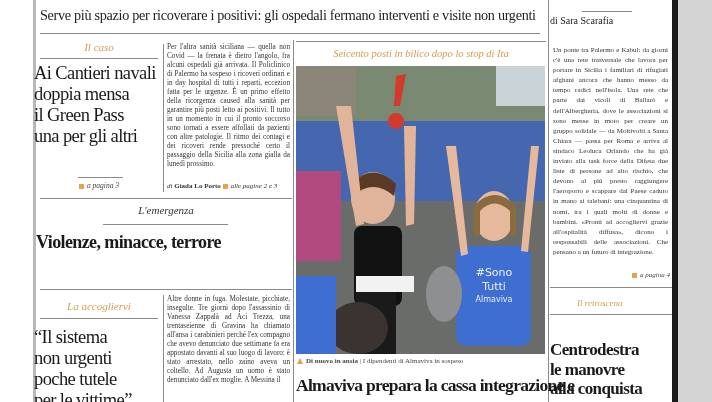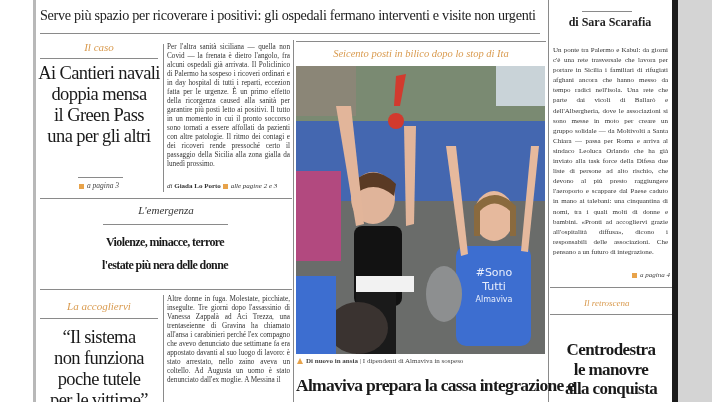--- a/index.html
+++ b/index.html
@@ -12,21 +12,21 @@
 
   
   .strap { position: absolute; left: 40px; top: 7px; width: 500px; font-size: 14.2px; letter-spacing: -0.3px; white-space: nowrap; color: #222; }
   .vrule { position: absolute; width: 1px; background: #8a8a8a; }
   .hrule { position: absolute; height: 1px; background: #8a8a8a; }
 
   
   .kicker { position: absolute; font-style: italic; font-size: 11px; text-align: center; color: #d99a4e; }
   .kicker.dark { color: #333; }
 
-  .headline { position: absolute; text-align: center; font-size: 18.5px; line-height: 21px; letter-spacing: -0.6px; color: #1a1a1a; }
+  .headline { position: absolute; font-size: 18.5px; line-height: 21px; letter-spacing: -0.6px; color: #1a1a1a; }
   .headline.bold { font-weight: bold; }
 
   .body-text { position: absolute; font-size: 7.2px; line-height: 9px; text-align: justify; color: #333; overflow: hidden; }
   .page-ref { position: absolute; font-size: 7.5px; font-style: italic; color: #444; text-align: center; }
   .bullet { display: inline-block; width: 5px; height: 5px; background: #e8a34a; margin-right: 3px; vertical-align: middle; }
 
   .byline { font-style: italic; }
 
   
   .photo { position: absolute; left: 296px; top: 66px; width: 249px; height: 288px; overflow: hidden;
@@ -68,30 +68,29 @@
 
 <div class="body-text" style="left:167px; top:43px; width:123px; height:138px;">Per l'altra sanità siciliana — quella non Covid — la frenata è dietro l'angolo, fra alcuni ospedali già arrivata. Il Policlinico di Palermo ha sospeso i ricoveri ordinari e in day hospital di tutti i reparti, eccezion fatta per le urgenze. È un primo effetto della ricorgenza caused alla sanità per garantire più posti letto ai positivi. Il tutto in un momento in cui il pronto soccorso sono tornati a essere affollati da pazienti con altre patologie. Il ritmo dei contagi e dei ricoveri rende pressoché certo il passaggio della Sicilia alla zona gialla da lunedì prossimo.</div>
 <div class="body-text" style="left:167px; top:182px; width:123px; height:11px; font-size:7px; white-space:nowrap;">
   <span class="byline">di</span>
   <b>Giada Lo Porto</b>
   <span class="bullet"></span><i>alle pagine 2 e 3</i>
 </div>
 
 <div class="kicker dark" style="left:40px; top:204px; width:252px;">L'emergenza</div>
 <div class="hrule" style="left:103px; top:224px; width:125px;"></div>
-<div class="headline bold" style="left:36px; top:231px; width:258px; font-size:12px; line-height:23px;">
+<div class="headline bold" style="left:36px; top:231px; width:258px; font-size:18px; line-height:23px;">
   <div>Violenze, minacce, terrore</div>
-  <div>l'estate più nera delle donne</div>
 </div>
 
 <div class="kicker" style="left:40px; top:300px; width:118px;">La accogliervi</div>
 <div class="hrule" style="left:40px; top:318px; width:118px;"></div>
 <div class="headline" style="left:34px; top:327px; width:130px; line-height:21px;">
   <div>“Il sistema</div>
-  <div>non funziona</div>
+  <div>non urgenti</div>
   <div>poche tutele</div>
   <div>per le vittime”</div>
 </div>
 <div class="body-text" style="left:167px; top:295px; width:123px; height:107px;">Altre donne in fuga. Molestate, picchiate, insegulte. Tre giorni dopo l'assassinio di Vanessa Zappalà ad Aci Trezza, una trentaseienne di Gravina ha chiamato all'ansa i carabinieri perché l'ex compagno che avevo denunciato due settimane fa era appostato davanti al suo luogo di lavoro: è stato arrestato, nello zaino aveva un coltello. Ad Augusta un uomo è stato denunciato dall'ex moglie. A Messina il</div>
 
 <div class="kicker" style="left:296px; top:48px; width:250px; font-size:10.5px;">Seicento posti in bilico dopo lo stop di Ita</div>
 <div class="photo">
   <svg width="249" height="288" viewBox="0 0 249 288">
     <rect x="0" y="0" width="249" height="60" fill="#7a8a72"></rect>
     <rect x="200" y="0" width="49" height="40" fill="#c9d3d8"></rect>
@@ -126,25 +125,25 @@
     <ellipse cx="62" cy="262" rx="30" ry="26" fill="#3a3330"></ellipse>
     <rect x="0" y="210" width="40" height="78" fill="#3d6ed0"></rect>
   </svg>
 </div>
 <div class="caption">
   <span class="tri"></span><b>Di nuovo in ansia</b> | <span>I dipendenti di Almaviva in sospeso</span>
 </div>
 <div class="headline bold" style="left:296px; top:375px; width:252px; font-size:17.5px; letter-spacing:-0.7px; white-space:nowrap;">Almaviva prepara la cassa integrazione e</div>
 
 <div class="hrule" style="left:582px; top:11px; width:50px;"></div>
-<div style="position:absolute; left:550px; top:15px; width:120px; text-align:center; font-size:12px; font-weight:bold; color:#222;">di Sara Scarafia</div>
+<div style="position:absolute; left:550px; top:15px; width:120px; font-size:10px; font-weight:normal; color:#222;">di Sara Scarafia</div>
 <div class="body-text" style="left:553px; top:45px; width:115px; height:226px; font-size:7px; line-height:10.1px;">Un ponte tra Palermo e Kabul: da giorni c'è una rete trasversale che lavora per portare in Sicilia i familiari di rifugiati afghani ancora che hanno messo da tempo radici nell'isola. Una rete che parte dai vicoli di Ballarò e dell'Albergheria, dove le associazioni si sono messe in moto per creare un gruppo solidale — da Moltivolti a Santa Chiara — passa per Roma e arriva al sindaco Leoluca Orlando che ha già inviato alla task force della Difesa due liste di persone ad alto rischio, che devono al più presto raggiungere l'aeroporto e scappare dal Paese caduto in mano ai talebani: una cinquantina di nomi, tra i quali molti di donne e bambini. «Pronti ad accogliervi grazie all'ospitalità diffusa», dicono i responsabili delle associazioni. Che pensano a un futuro di integrazione.</div>
 <div class="page-ref" style="left:600px; top:271px; width:70px; text-align:right; font-size:7px;">
   <span class="bullet"></span><span>a pagina 4</span>
 </div>
 <div class="hrule" style="left:550px; top:287px; width:122px;"></div>
-<div class="kicker" style="left:550px; top:298px; width:122px; font-size:9px; text-align:left; padding-left:34px;">Il retroscena</div>
+<div class="kicker" style="left:550px; top:298px; width:122px; font-size:9px; text-align:left; padding-left:27px;">Il retroscena</div>
 <div class="hrule" style="left:550px; top:314px; width:122px;"></div>
 <div class="headline bold" style="left:550px; top:340px; width:122px; font-size:17px; line-height:19.5px;">
   <div>Centrodestra</div>
   <div>le manovre</div>
   <div>alla conquista</div>
 </div>
 
 </body></html>

